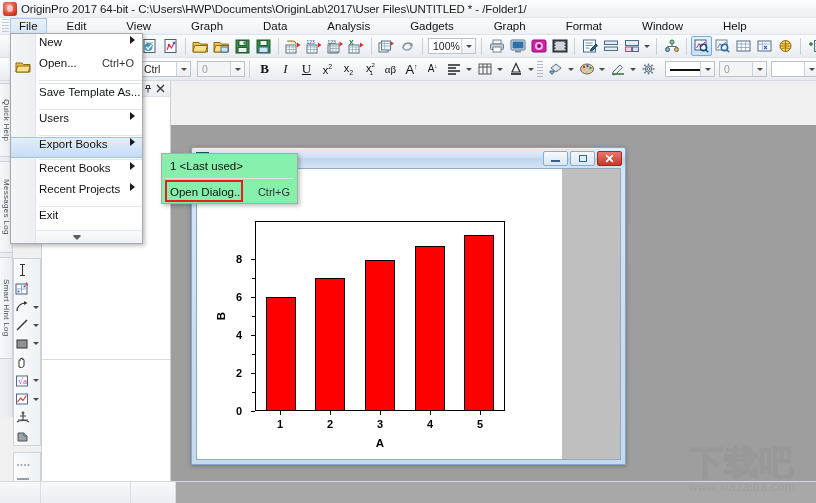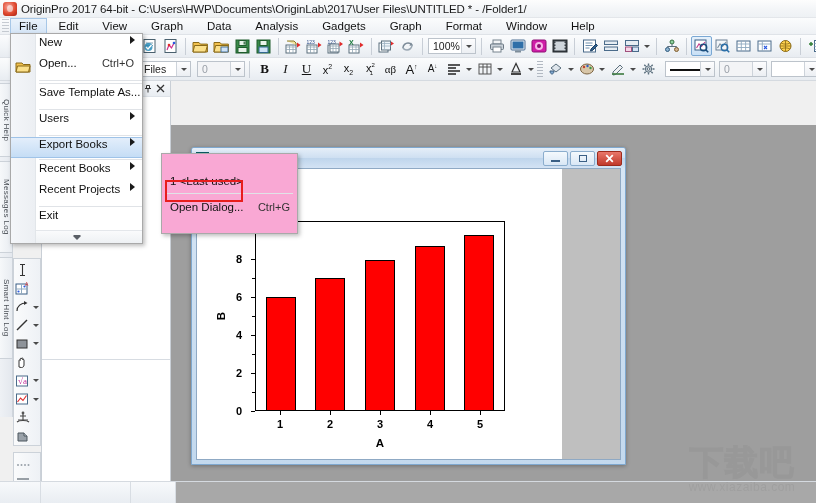--- a/index.html
+++ b/index.html
@@ -51,21 +51,21 @@
     border-bottom: 1px solid #dfe3e8;
   }
   .grip {
     width: 7px; height: 15px; flex: none;
     background:
       repeating-linear-gradient(to bottom, #b9bfc7 0 1px, transparent 1px 3px);
     margin: 0 1px 0 2px;
     opacity: .8;
   }
   .menu-item {
-    padding: 2px 12px; font-size: 11.5px; color: #111; cursor: default;
+    padding: 2px 20px; font-size: 11.5px; color: #111; cursor: default;
     white-space: nowrap;
   }
   .menu-item.active {
     background: #cfe3f7;
     border: 1px solid #a7c7e7;
     border-bottom-color: #ffffff;
     padding: 1px 8px;
     background: linear-gradient(to bottom,#eaf2fb,#d6e6f7);
   }
 
@@ -310,23 +310,23 @@
   }
   .chev {
     width:0;height:0;border-left:4px solid transparent;border-right:4px solid transparent;
     border-top:4px solid #5a5f66;
   }
   .chev2 { margin-top:-3px; }
 
   
   .submenu {
     position: absolute; left: 161px; top: 153px; width: 137px;
-    background: #f9a8d4; border: 1px solid #a9a9a9;
+    background: #86efac; border: 1px solid #a9a9a9;
     box-shadow: 2px 2px 4px rgba(0,0,0,.25);
-    padding: 16px 0;
+    padding: 1px 0;
     z-index: 60;
   }
   .sm-item {
     position: relative; height: 21px; display:flex; align-items:center;
     padding-left: 8px; font-size: 11.5px; color:#111; cursor: default;
   }
   .sm-item .sc { margin-left:auto; padding-right:7px; font-size:11px; color:#333; }
   .sm-sep { height:1px; background:#e0e3e7; margin:2px 4px; }
   .redbox {
     position: absolute; left: 165px; top: 180px; width: 78px; height: 22px;
@@ -606,21 +606,21 @@
           <path d="M6.5 4.5h8M6.5 7.5h8M6.5 10.5h8M10.5 1.5v11" stroke="#8fa9bf" stroke-width=".8"></path>
         </svg>
     </div>
 
   </div>
 
   <div class="toolbar" id="toolbar2">
     <div style="width:139px;flex:none;"></div>
 
     <div class="combo" style="width:52px;">
-      <span>Files</span>
+      <span>Ctrl</span>
       <span class="cb-arrow">
           <i class="caret"></i>
         </span>
     </div>
     <div style="width:6px;flex:none;"></div>
     <div class="combo gray" style="width:48px;">
       <span>0</span>
       <span class="cb-arrow">
           <i class="caret"></i>
         </span>

